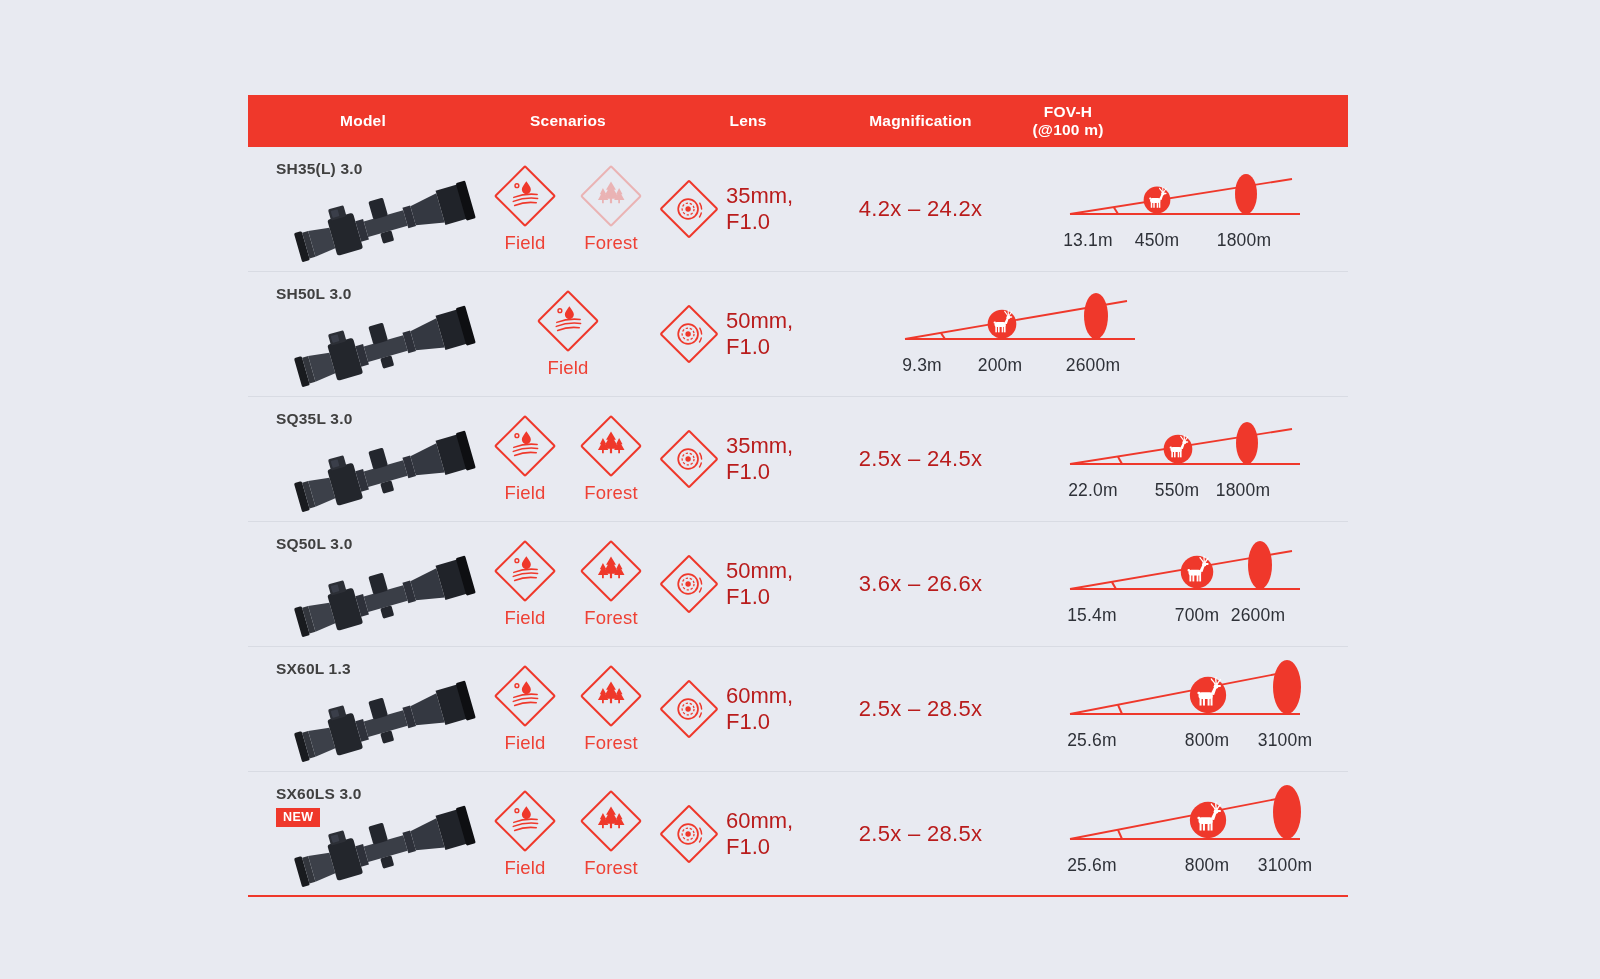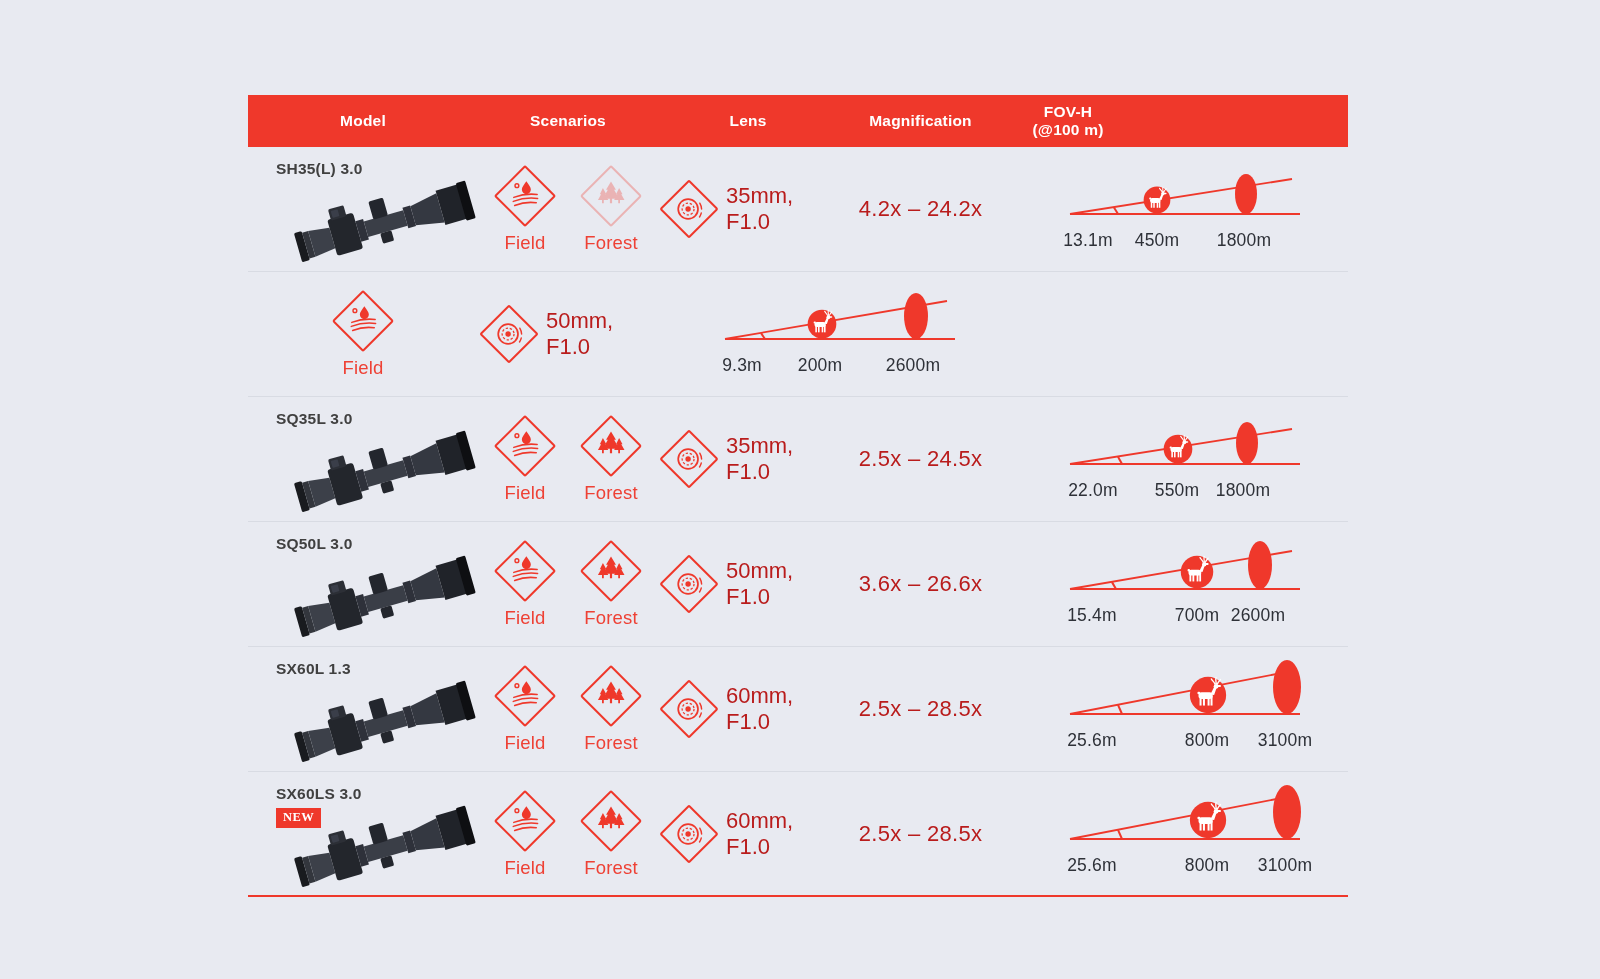--- a/index.html
+++ b/index.html
@@ -38,21 +38,21 @@
 
   .model-cell { position:relative; }
   .model-name {
     position:absolute; left:28px; top:13px;
     font-size:15.5px; font-weight:600; color:#404040; z-index:3;
     letter-spacing:.2px;
   }
   .new-badge {
     position:absolute; left:28px; top:36px;
     background:#ef382b; color:#fff; font-size:12.5px; font-weight:bold;
-    padding:2px 7px 3px; z-index:3; letter-spacing:.4px;font-family:Liberation Serif, serif;
+    padding:2px 7px 3px; z-index:3; letter-spacing:.4px;
   }
   .scope-svg { position:absolute; left:34px; top:26px; width:212px; height:98px; z-index:1; }
 
   .scen-cell { display:flex; align-items:center; justify-content:center; gap:12px; }
   .scenario { display:flex; flex-direction:column; align-items:center; width:74px; }
   .icon-box { position:relative; width:64px; height:64px; }
   .icon-box .diamond {
     position:absolute; left:50%; top:50%; width:44px; height:44px;
     border:2.2px solid #ef382b; transform:translate(-50%,-50%) rotate(45deg);
     border-radius:2px;
@@ -217,20 +217,27 @@
           </svg>
       <div class="fov-labels">
         <span style="left: 58px;">13.1m</span>
         <span style="left: 127px;">450m</span>
         <span style="left: 214px;">1800m</span>
       </div>
     </div>
   </div>
 
   <div class="row">
+    <div class="model-cell">
+      <div class="model-name">SH50L 3.0</div>
+
+      <svg class="scope-svg">
+            <use href="#sym-scope"></use>
+          </svg>
+    </div>
     <div class="scen-cell">
           <div class="scenario">
             <div class="icon-box">
               <div class="diamond"></div>
               <svg viewBox="0 0 40 40">
                 <use href="#sym-field"></use>
               </svg>
             </div>
             <div class="sc-label">Field</div>
           </div>

